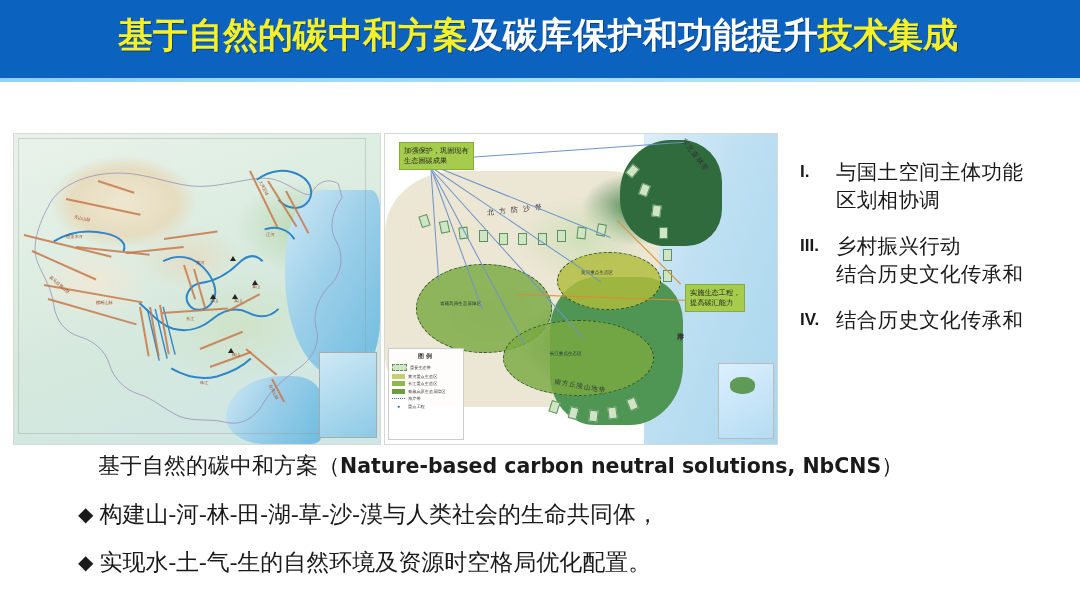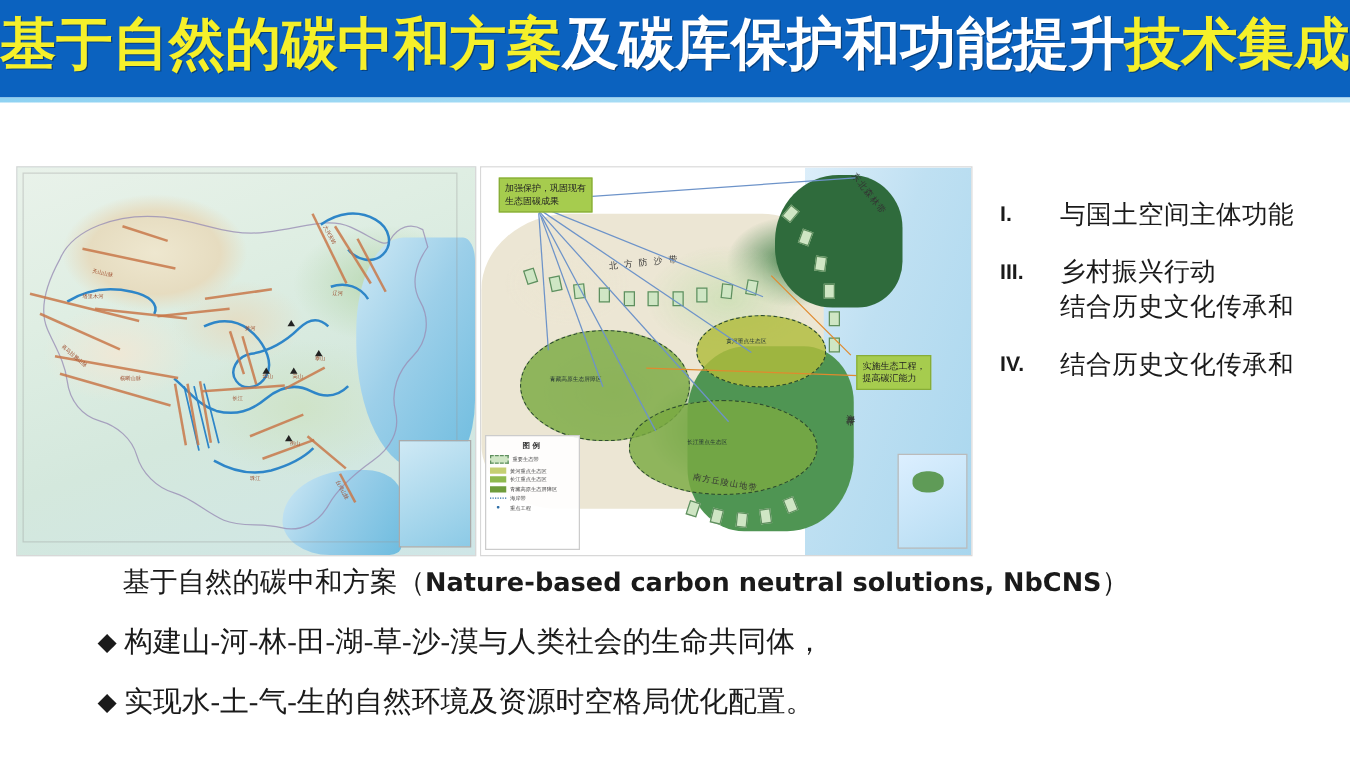--- a/index.html
+++ b/index.html
@@ -24,21 +24,21 @@
     background: #0b62bf;
     overflow: hidden;
   }
   #header-title {
     position: absolute;
     left: 0; top: 12px;
     width: 1076px;
     text-align: center;
     font-family: "DejaVu Sans", "Liberation Sans", sans-serif;
     font-weight: bold;
-    font-size: 45px;
+    font-size: 35px;
     letter-spacing: 0px;
     line-height: 46px;
     white-space: nowrap;
     text-shadow: 1px 1px 0 rgba(0,0,0,0.35);
   }
   .t-yellow { color: #f5f02a; }
   .t-white  { color: #ffffff; }
   #header-accent {
     position: absolute;
     left: 0; top: 78px;
@@ -248,21 +248,20 @@
     font-size: 17px;
     line-height: 28px;
     color: #1a1a1a;
   }
   .roman-text {
     font-family: "Liberation Serif","DejaVu Serif",serif;
     font-size: 20.5px;
     line-height: 28px;
     color: #1a1a1a;
     letter-spacing: 0.3px;
-    margin-left: 12px;
   }
 
   
   #caption-line {
     position: absolute;
     left: 98px; top: 450px;
     font-size: 22px;
     line-height: 32px;
     color: #1a1a1a;
     white-space: nowrap;
@@ -482,20 +481,21 @@
     </div>
   </div>
 </div>
 
 <div id="roman-list">
 
   <div class="roman-item">
     <div class="roman-num">I.</div>
     <div class="roman-text">
       <div>与国土空间主体功能</div>
+      <div>区划相协调</div>
     </div>
   </div>
 
 
   <div class="roman-item">
     <div class="roman-num">III.</div>
     <div class="roman-text">
       <div>乡村振兴行动</div>
       <div>结合历史文化传承和</div>
     </div>

